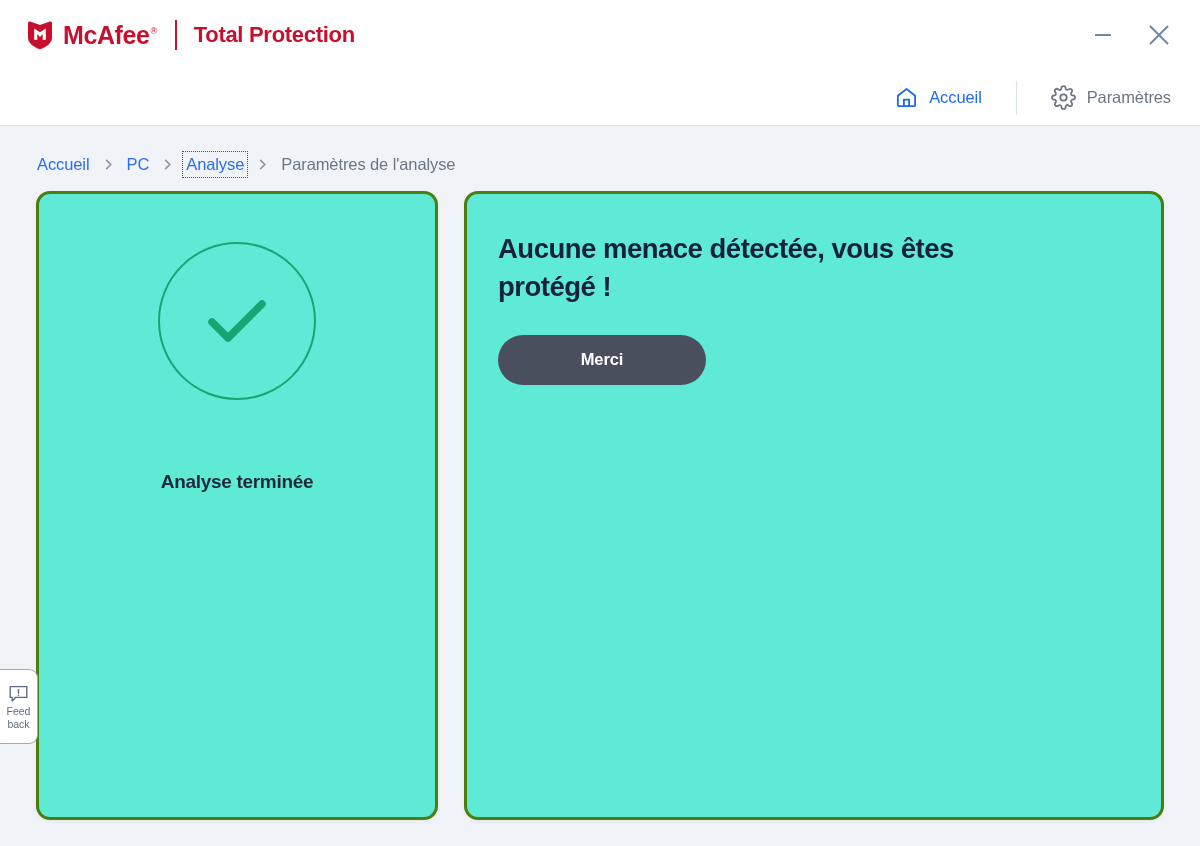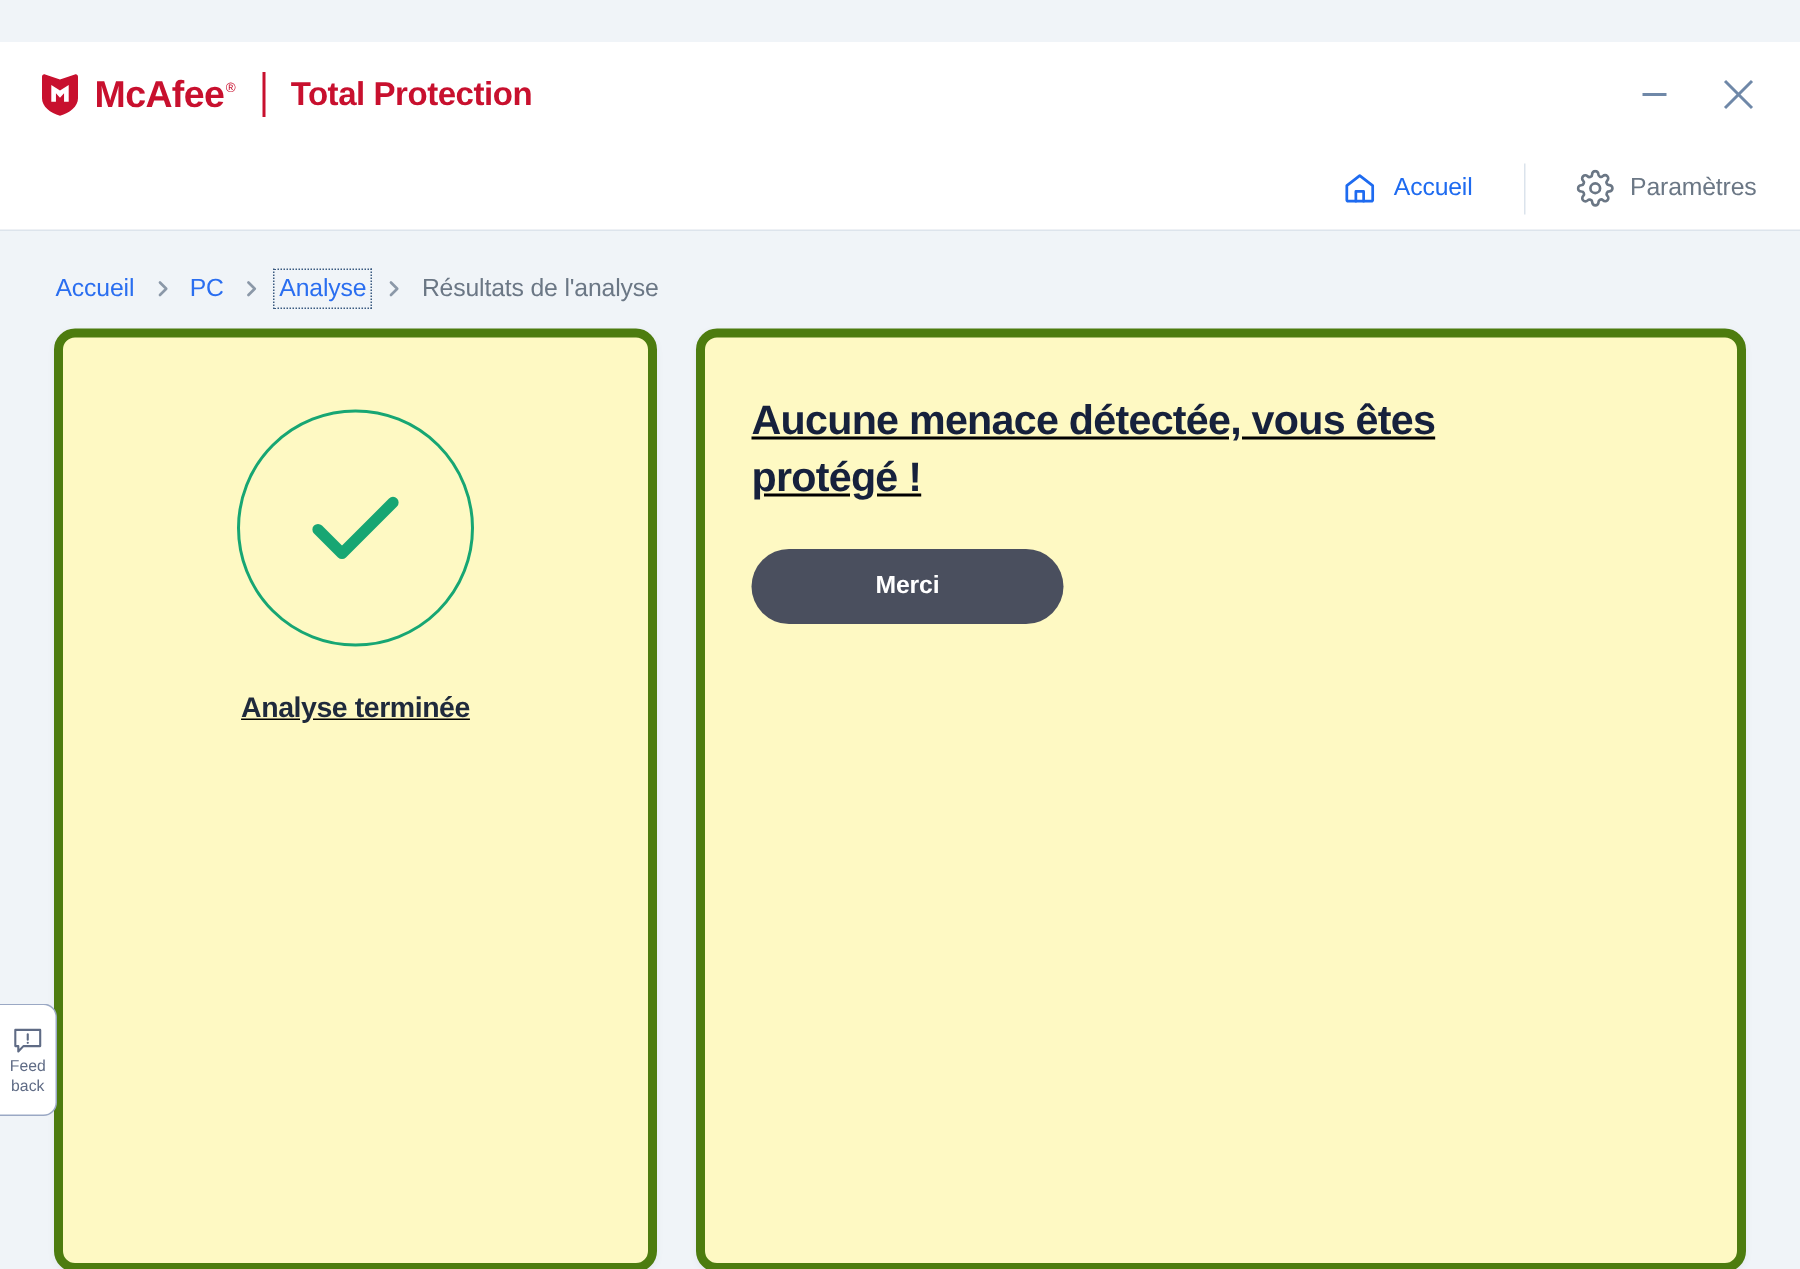--- a/index.html
+++ b/index.html
@@ -19,21 +19,20 @@
   }
 
   
   .titlebar {
     height: 70px;
     background: #ffffff;
     display: flex;
     align-items: center;
     padding: 0 22px 0 26px;
     position: relative;
-    margin-top: 28px;
   }
 
   .brand {
     display: flex;
     align-items: center;
     gap: 0;
   }
 
   .shield-icon {
     width: 28px;
@@ -159,34 +158,34 @@
 
   
   .content {
     display: flex;
     gap: 26px;
     padding: 11px 36px 0 36px;
     height: 640px;
   }
 
   .card {
-    background: #fef9c3;
-    border: 6px solid #4d7c0f;
+    background: #5eead4;
+    border: 3px solid #4d7c0f;
     border-radius: 14px;
     box-shadow: 0 2px 5px rgba(80, 100, 130, 0.07);
-    text-decoration: underline;
   }
 
   .card-left {
     width: 402px;
     flex: 0 0 402px;
     display: flex;
     flex-direction: column;
     align-items: center;
     padding-top: 48px;
+    gap: 40px;
   }
 
   .status-circle {
     width: 158px;
     height: 158px;
     border: 2.5px solid #17a673;
     border-radius: 50%;
     display: flex;
     align-items: center;
     justify-content: center;
@@ -343,21 +342,21 @@
     <svg width="13" height="13" viewBox="0 0 14 14" fill="none" stroke="#8b98a8" stroke-width="1.9" stroke-linecap="round" stroke-linejoin="round">
         <path d="M5 2.5 L9.5 7 L5 11.5"></path>
       </svg>
   </span>
   <span class="crumb focused">Analyse</span>
   <span class="crumb-sep">
     <svg width="13" height="13" viewBox="0 0 14 14" fill="none" stroke="#8b98a8" stroke-width="1.9" stroke-linecap="round" stroke-linejoin="round">
         <path d="M5 2.5 L9.5 7 L5 11.5"></path>
       </svg>
   </span>
-  <span class="crumb current">Résultats de l'analyse</span>
+  <span class="crumb current">Paramètres de l'analyse</span>
 </nav>
 
 <div class="content">
 
   <div class="card card-left">
     <div class="status-circle">
       <svg width="86" height="86" viewBox="0 0 86 86" fill="none" stroke="#17a673" stroke-width="7.5" stroke-linecap="round" stroke-linejoin="round">
         <path d="M18 44 L34 60 L68 26"></path>
       </svg>
     </div>

